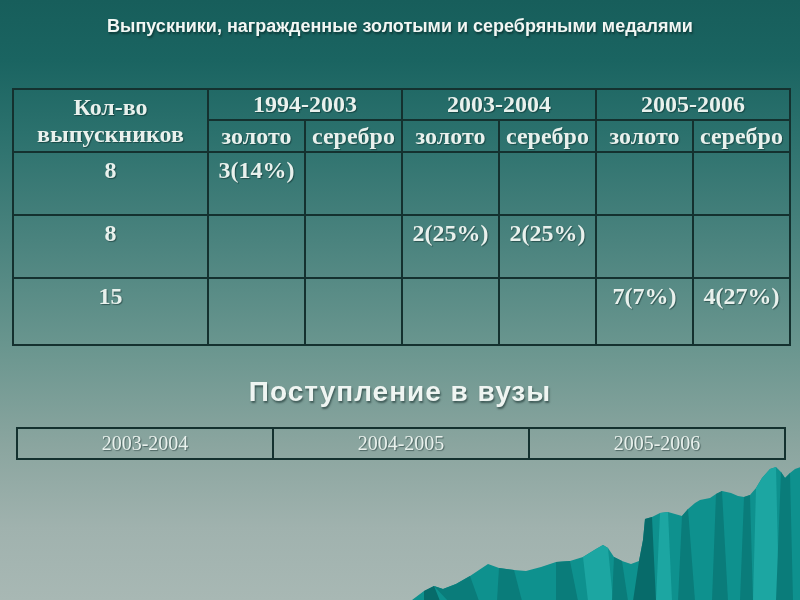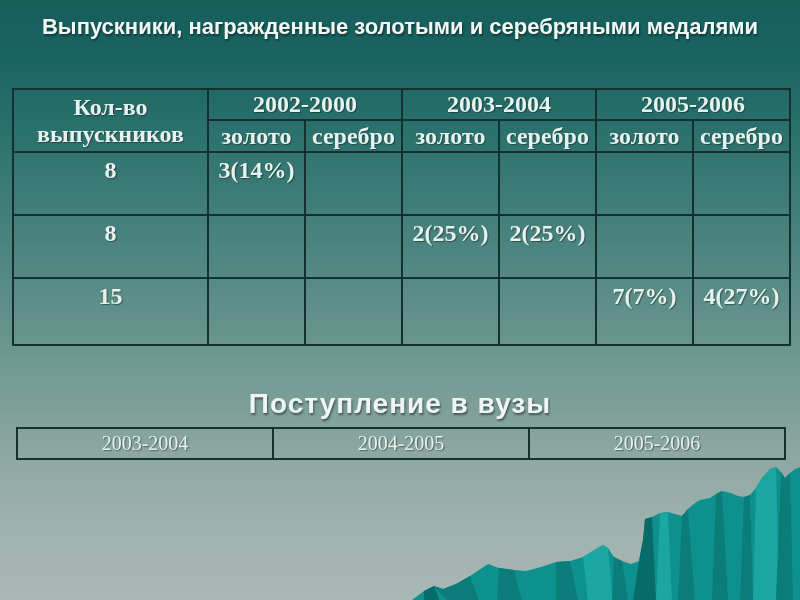--- a/index.html
+++ b/index.html
@@ -10,32 +10,31 @@
     background:linear-gradient(180deg,
       #175E5B 0%, #1A6461 10%, #2B716D 22%,
       #4A837E 40%, #6A968F 58%, #8AA59F 74%,
       #A0B2AE 88%, #A8B8B4 100%);
     font-family:"Liberation Serif", serif;
   }
   .slide-title{
     position:absolute;top:10px;left:0;width:800px;
     text-align:center;
     font-family:"Liberation Sans", sans-serif;
-    font-weight:bold;font-size:22px;line-height:33px;
+    font-weight:bold;font-size:18px;line-height:33px;
     color:#F2F7F4;
     text-shadow:1px 2px 2px rgba(0,22,22,0.5);
   }
   .section-title{
     position:absolute;top:376px;left:0;width:800px;
     text-align:center;
     font-family:"Liberation Sans", sans-serif;
     font-weight:bold;font-size:28px;letter-spacing:1px;
     color:#EFF5F2;
     text-shadow:1px 2px 2px rgba(0,22,22,0.5);
-    margin-top:12px;
   }
   table{border-collapse:collapse;table-layout:fixed;}
   td{
     border:2px solid #14312F;
     color:#E9F1ED;
     text-align:center;
     text-shadow:1px 1px 1px rgba(0,25,25,0.45);
     overflow:hidden;white-space:nowrap;
   }
   
@@ -90,21 +89,21 @@
       <col class="col-sub">
         <col class="col-sub">
         <col class="col-sub">
     </colgroup>
     <tbody>
       <tr class="row-year">
         <td rowspan="2" class="corner">
           <div>Кол-во</div>
           <div>выпускников</div>
         </td>
-        <td colspan="2">2002-2000</td>
+        <td colspan="2">1994-2003</td>
         <td colspan="2">2003-2004</td>
         <td colspan="2">2005-2006</td>
       </tr>
       <tr class="row-sub">
         <td>золото</td>
         <td>серебро</td>
         <td>золото</td>
         <td>серебро</td>
         <td>золото</td>
         <td>серебро</td>

